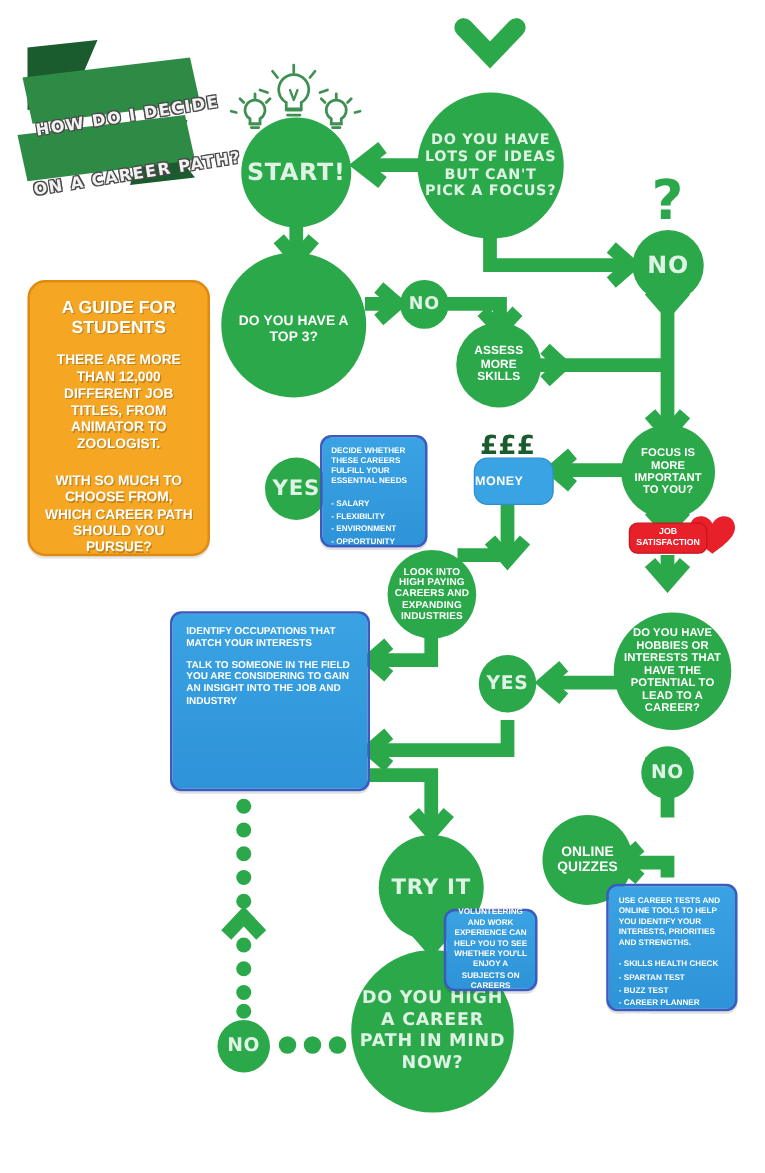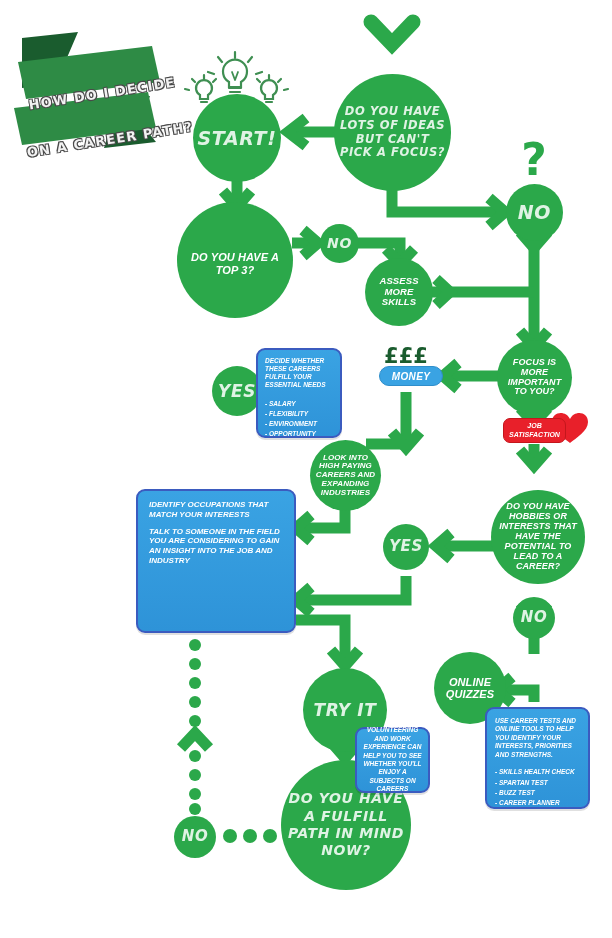--- a/index.html
+++ b/index.html
@@ -7,21 +7,21 @@
   body{
     font-family:"Liberation Sans", sans-serif;
     width:612px;height:938px;
     position:relative;overflow:hidden;
     -webkit-font-smoothing:antialiased;
   }
   #stage{position:absolute;left:0;top:0;width:612px;height:938px;}
   svg#flow{position:absolute;left:0;top:0;width:612px;height:938px;}
 
   
-  .node{position:absolute;box-sizing:border-box;font-style:italic;}
+  .node{position:absolute;box-sizing:border-box;}
 
   
   .circ{
     border-radius:50%;
     background:#2ba84a;
     color:#ffffff;
     display:flex;align-items:center;justify-content:center;
     text-align:center;
     font-weight:bold;
     line-height:1.1;
@@ -222,20 +222,25 @@
       <path d="M18 62 L152 46 L160 82 L26 99 Z" fill="#2e8b45"></path>
       <path d="M14 108 L148 92 L156 128 L22 145 Z" fill="#2e8b45"></path>
     </g>
   </svg>
 
   <div id="banner">
     <span class="bannerword" id="bw1">HOW DO I DECIDE</span>
     <span class="bannerword" id="bw2">ON A CAREER PATH?</span>
   </div>
 
+  <div class="node box orange" style="left:22px;top:224px;width:146px;height:221px;padding:12px 11px;">
+    <div class="ttl shadowtxt" style="font-size:14px;text-align:center;line-height:1.12;margin-bottom:13px;">A GUIDE FOR STUDENTS</div>
+    <div class="bodytxt shadowtxt p" style="font-size:11px;text-align:center;margin-bottom:16px;">THERE ARE MORE THAN 12,000 DIFFERENT JOB TITLES, FROM ANIMATOR TO ZOOLOGIST.</div>
+    <div class="bodytxt shadowtxt" style="font-size:11px;text-align:center;">WITH SO MUCH TO CHOOSE FROM, WHICH CAREER PATH SHOULD YOU PURSUE?</div>
+  </div>
 
   <div class="node circ" style="left:334px;top:74px;width:117px;height:117px;">
     <span class="inner poster" style="font-size:11.5px;">DO YOU HAVE LOTS OF IDEAS BUT CAN'T PICK A FOCUS?</span>
   </div>
 
   <div class="node circ" style="left:193px;top:94px;width:88px;height:88px;">
     <span class="inner poster" style="font-size:19px;">START!</span>
   </div>
 
   <div class="node circ small" style="left:506px;top:184px;width:57px;height:57px;">
@@ -255,21 +260,21 @@
   </div>
 
   <div class="node circ" style="left:497px;top:340px;width:75px;height:75px;">
     <span class="inner label-strong" style="font-size:9px;">FOCUS IS MORE IMPORTANT TO YOU?</span>
   </div>
 
   <div class="node box red" style="left:503px;top:418px;width:63px;height:25px;display:flex;align-items:center;justify-content:center;">
     <span class="label-strong" style="font-size:7px;text-align:center;line-height:1.15;">JOB SATISFACTION</span>
   </div>
 
-  <div class="node box pill" style="left:379px;top:366px;width:64px;height:20px;display:flex;align-items:center;justify-content:center;">
+  <div class="node box pill" style="left:379px;top:366px;width:64px;height:38px;display:flex;align-items:center;">
     <span class="label-strong" style="font-size:10px;letter-spacing:.4px;">MONEY</span>
   </div>
 
   <div class="node circ small" style="left:212px;top:366px;width:50px;height:50px;">
     <span class="inner poster" style="font-size:17px;">YES</span>
   </div>
 
   <div class="node circ" style="left:310px;top:440px;width:71px;height:71px;">
     <span class="inner label-strong" style="font-size:8px;">LOOK INTO HIGH PAYING CAREERS AND EXPANDING INDUSTRIES</span>
   </div>
@@ -292,21 +297,21 @@
 
   <div class="node circ" style="left:434px;top:652px;width:72px;height:72px;">
     <span class="inner label-strong" style="font-size:11px;">ONLINE QUIZZES</span>
   </div>
 
   <div class="node circ small" style="left:174px;top:816px;width:42px;height:42px;">
     <span class="inner poster" style="font-size:15px;">NO</span>
   </div>
 
   <div class="node circ" style="left:281px;top:760px;width:130px;height:130px;">
-    <span class="inner poster" style="font-size:14px;line-height:1.24;">DO YOU HAVE A FULFILL PATH IN MIND NOW?</span>
+    <span class="inner poster" style="font-size:14px;line-height:1.24;">DO YOU HIGH A CAREER PATH IN MIND NOW?</span>
   </div>
 
   <div class="node box blue" style="left:256px;top:348px;width:86px;height:90px;padding:7px 7px;">
     <div class="bodytxt" style="font-size:6.5px;line-height:1.25;margin-bottom:9px;">DECIDE WHETHER THESE CAREERS FULFILL YOUR ESSENTIAL NEEDS</div>
     <ul class="plain" style="font-size:6.5px;line-height:1.55;font-weight:bold;">
       <li>- SALARY</li>
       <li>- FLEXIBILITY</li>
       <li>- ENVIRONMENT</li>
       <li>- OPPORTUNITY</li>
     </ul>

